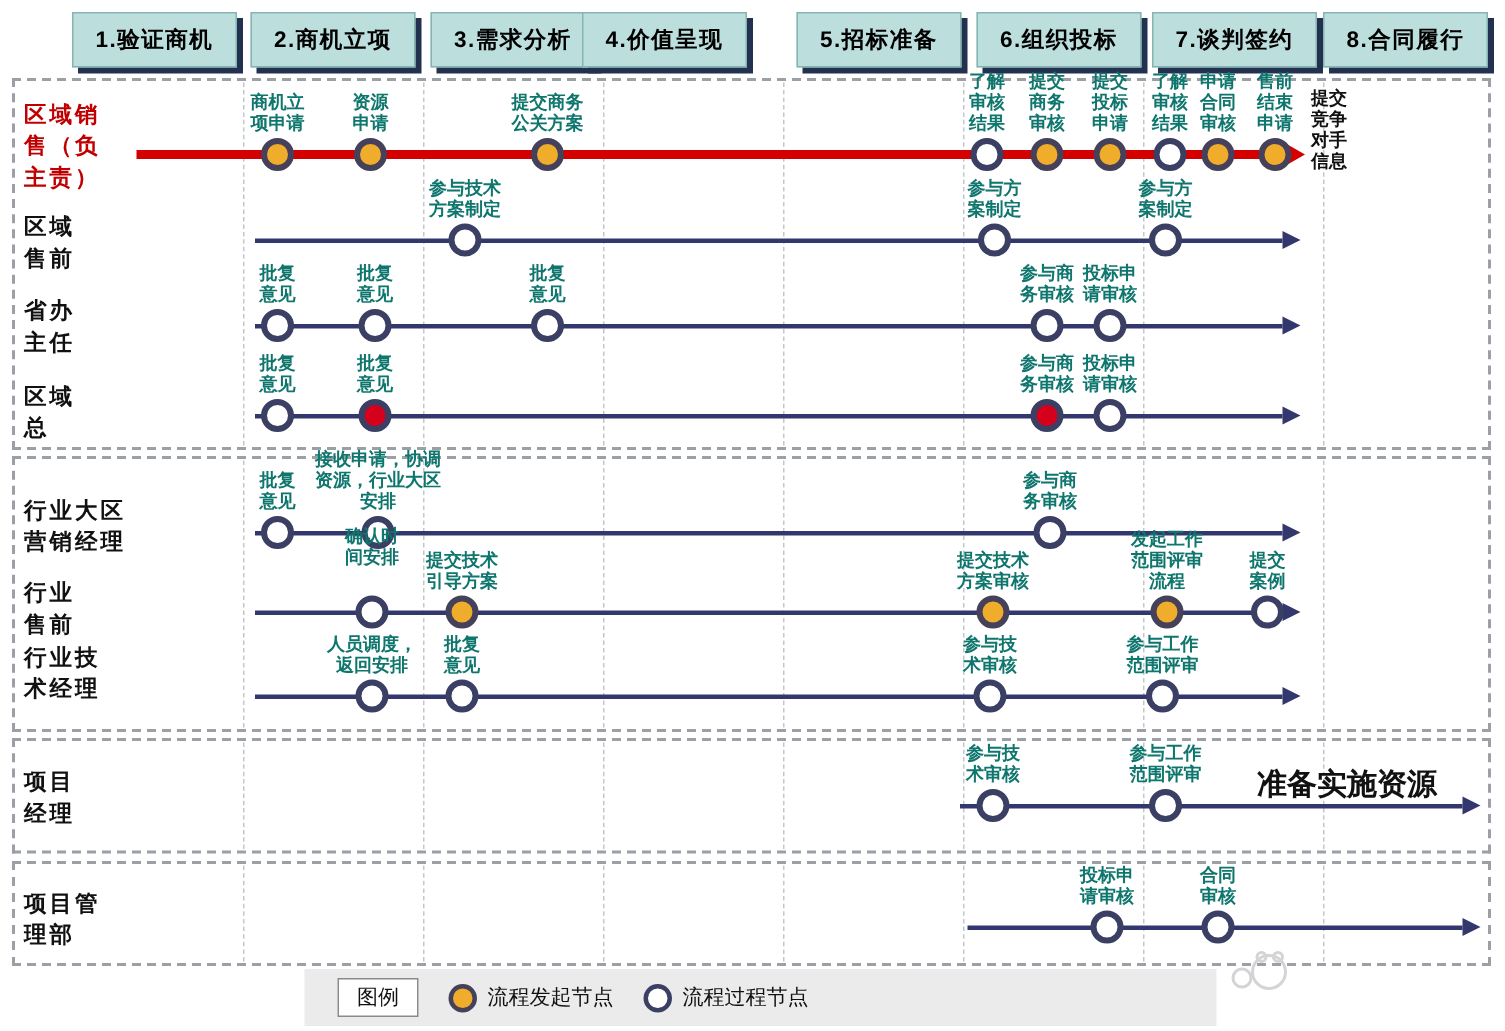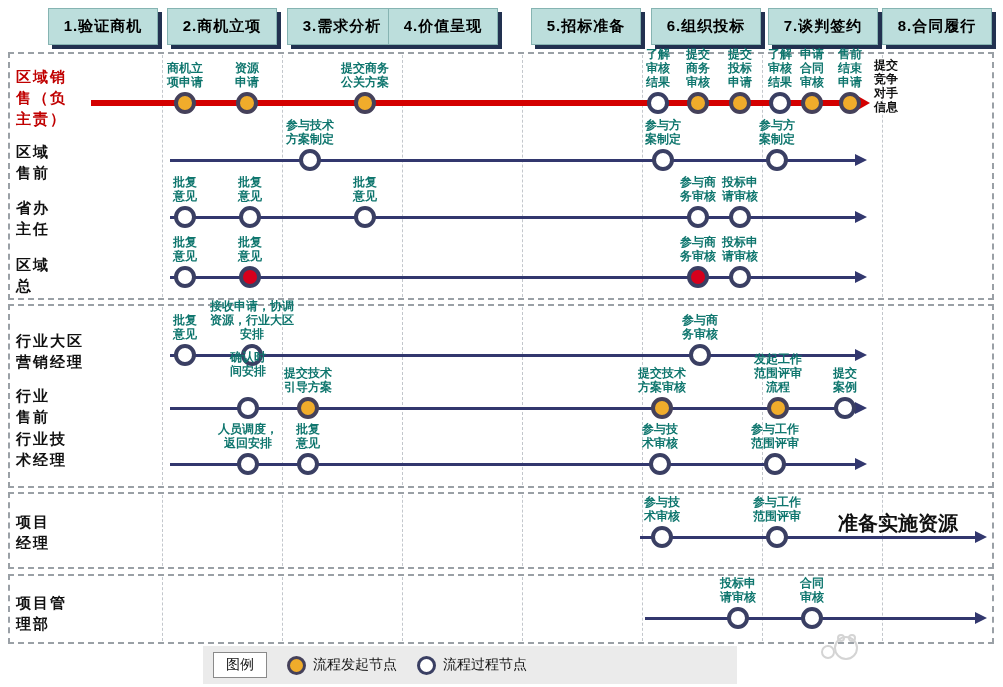--- a/index.html
+++ b/index.html
@@ -16,22 +16,22 @@
   .arrow{position:absolute;width:0;height:0;}
   .node{position:absolute;border-radius:50%;width:14px;height:14px;border:4px solid #3A3F63;
         box-sizing:content-box;background:#fff;}
   .node.start{background:#F0AC2B;border-color:#45415A;}
   .node.optional{background:#D6001C;border-color:#3A3F63;}
   .nlabel{position:absolute;transform:translateX(-50%);text-align:center;font-size:12px;
           line-height:1.18;white-space:pre;color:#0f766e;font-weight:bold;}
   .annot{position:absolute;transform:translateX(-50%);text-align:center;font-size:12px;
          line-height:1.18;white-space:pre;color:#111;font-weight:bold;}
   .annot.big{font-size:20px;}
-  .legend{position:absolute;left:203px;top:646px;width:534px;height:38px;background:#ebebeb;
-          display:flex;align-items:center;gap:20px;padding:0 10px;box-sizing:border-box;}
+  .legend{position:absolute;left:203px;top:646px;width:608px;height:38px;background:#ebebeb;
+          display:flex;align-items:center;gap:20px;padding:0 22px;box-sizing:border-box;}
   .legend-tag{border:1px solid #8a8a8a;background:#fff;padding:3px 12px;font-size:14px;}
   .legend-item{display:flex;align-items:center;gap:7px;font-size:14px;}
   .ldot{width:13px;height:13px;border-radius:50%;border:3px solid #3A3F63;background:#fff;}
   .ldot.start{background:#F0AC2B;border-color:#45415A;}
   .ldot.optional{background:#D6001C;}
   .watermark{position:absolute;left:818px;top:630px;display:flex;align-items:center;gap:2px;
              color:#cccccc;font-size:28px;font-weight:bold;letter-spacing:1px;
              text-shadow:1px 1px 0 #eee;}
 </style>
 </head>

